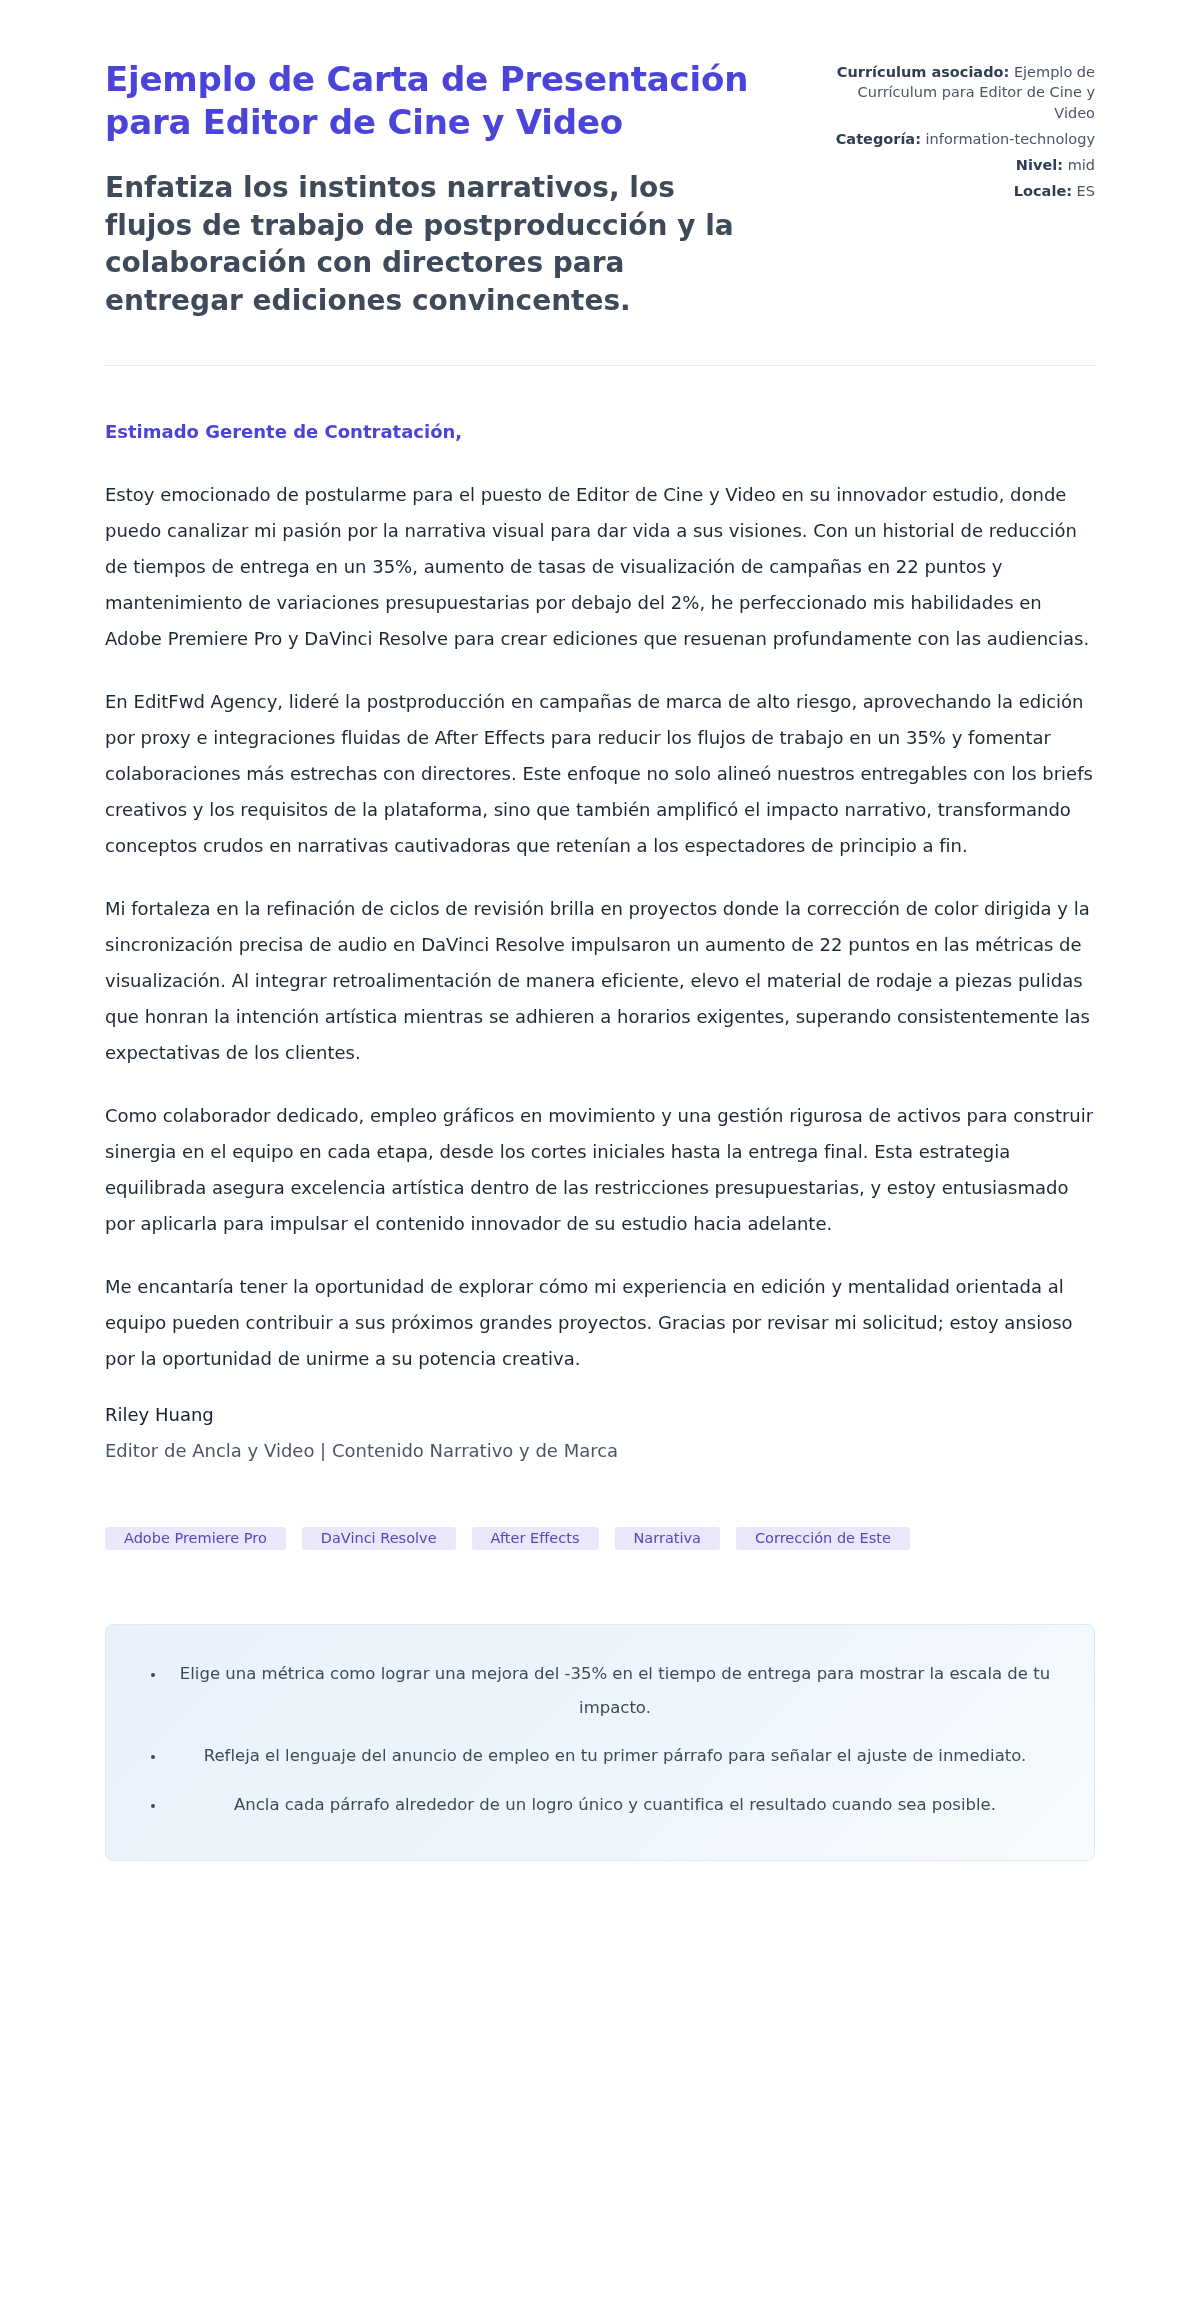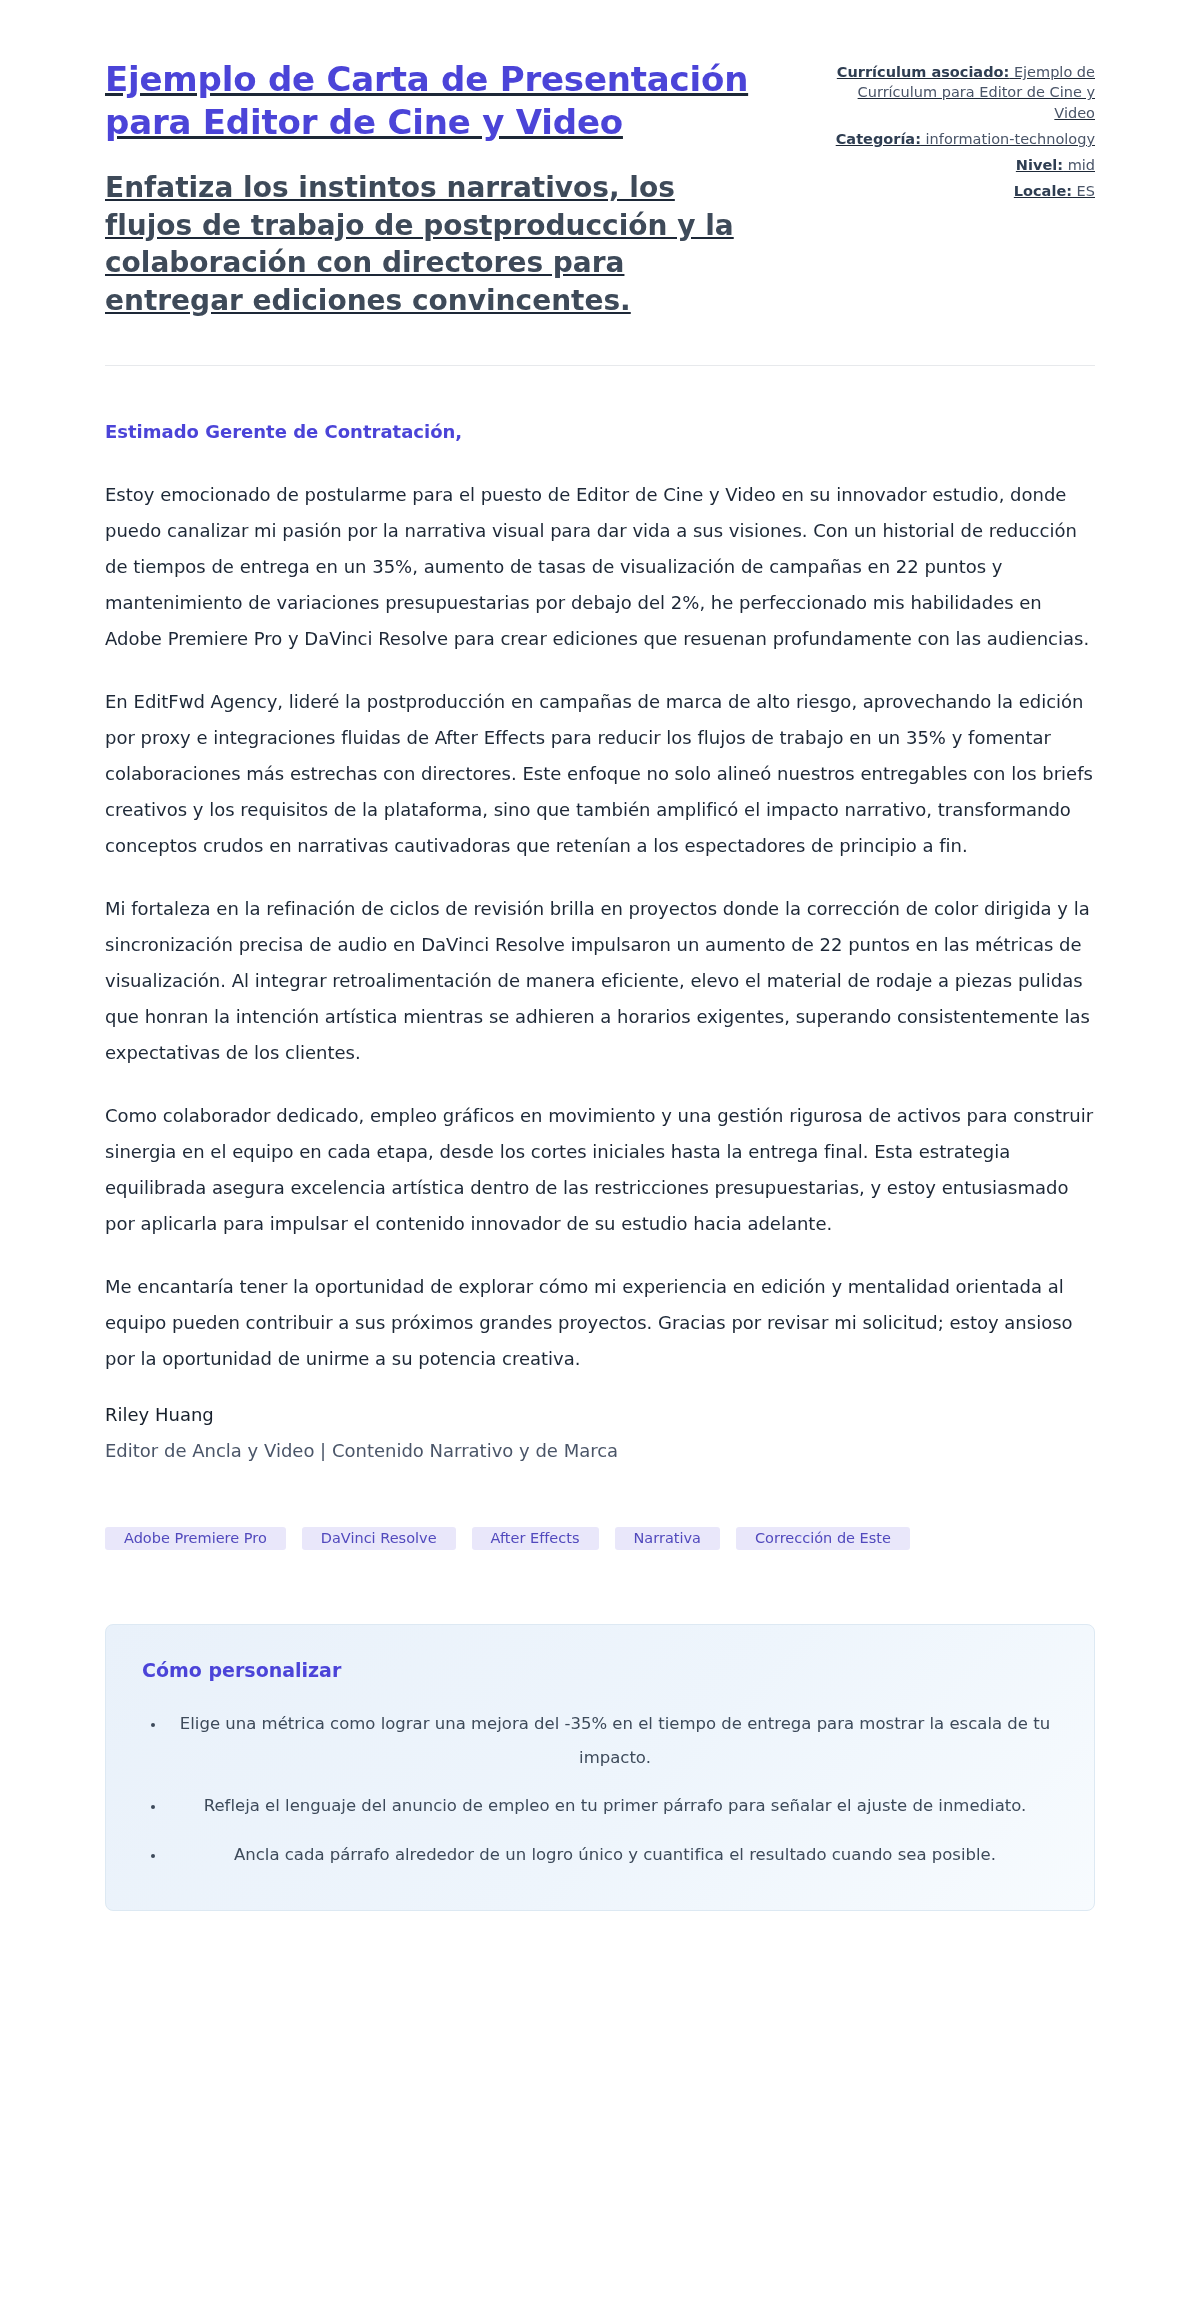--- a/index.html
+++ b/index.html
@@ -26,21 +26,20 @@
     width:990px;
     margin:0 auto;
     padding:58px 0 70px 0;
   }
   
   .header{
     display:flex;
     justify-content:space-between;
     align-items:flex-start;
     gap:40px;
-    text-decoration:underline;
   }
   .header-left{flex:1 1 auto;max-width:650px;}
   .page-title{
     color:var(--accent);
     font-size:34px;
     font-weight:700;
     line-height:1.25;
     letter-spacing:-0.2px;
   }
   .page-subtitle{
@@ -186,21 +185,20 @@
   <div class="tags">
 
   <span class="tag">Adobe Premiere Pro</span>
       <span class="tag">DaVinci Resolve</span>
       <span class="tag">After Effects</span>
       <span class="tag">Narrativa</span>
       <span class="tag">Corrección de Este</span>
     </div>
 
   <section class="tips-box">
-    <h3 class="tips-title">Cómo personalizar</h3>
     <ul class="tips-list">
 
     <li>Elige una métrica como lograr una mejora del -35% en el tiempo de entrega para mostrar la escala de tu impacto.</li>
         <li>Refleja el lenguaje del anuncio de empleo en tu primer párrafo para señalar el ajuste de inmediato.</li>
         <li>Ancla cada párrafo alrededor de un logro único y cuantifica el resultado cuando sea posible.</li>
       </ul>
   </section>
 
 </div>
 

